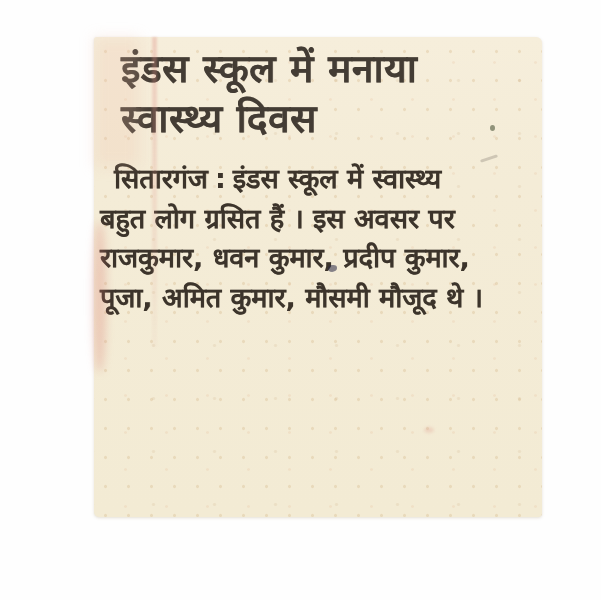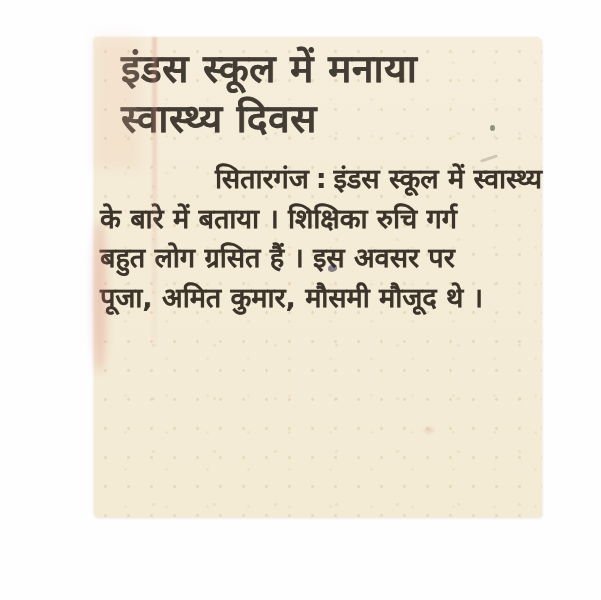--- a/index.html
+++ b/index.html
@@ -85,21 +85,21 @@
   .body-text {
     margin-top: 15px;
     padding-left: 6px;
     font-size: 27px;
     line-height: 39.5px;
     font-weight: 600;
     color: #3c342b;
     text-shadow: 0.3px 0.3px 0 rgba(60,52,43,0.4);
   }
   .body-line { white-space: nowrap; }
-  .body-line.indent { padding-left: 14px; text-align: right; }
+  .body-line.indent { padding-left: 14px; }
   .dateline { font-weight: 800; }
   .colon { display: inline-block; margin: 0 7px; }
 </style>
 </head>
 <body>
 
 <div class="screen">
 
   <div class="clipping">
 
@@ -113,19 +113,19 @@
 
     <h1 class="headline">
       <div class="headline-line">इंडस स्कूल में मनाया</div>
       <div class="headline-line">स्वास्थ्य दिवस</div>
     </h1>
 
     <div class="body-text">
       <div class="body-line indent">
         <span class="dateline">सितारगंज</span><span class="colon">:</span><span>इंडस स्कूल में स्वास्थ्य</span>
       </div>
-      <div class="body-line">के बारे में बताया । शिक्षिका रुचि गर्ग</div>
       <div class="body-line">बहुत लोग ग्रसित हैं । इस अवसर पर</div>
+      <div class="body-line">राजकुमार, धवन कुमार, प्रदीप कुमार,</div>
       <div class="body-line">पूजा, अमित कुमार, मौसमी मौजूद थे ।</div>
     </div>
 
   </div>
 </div>
 
 </body></html>

